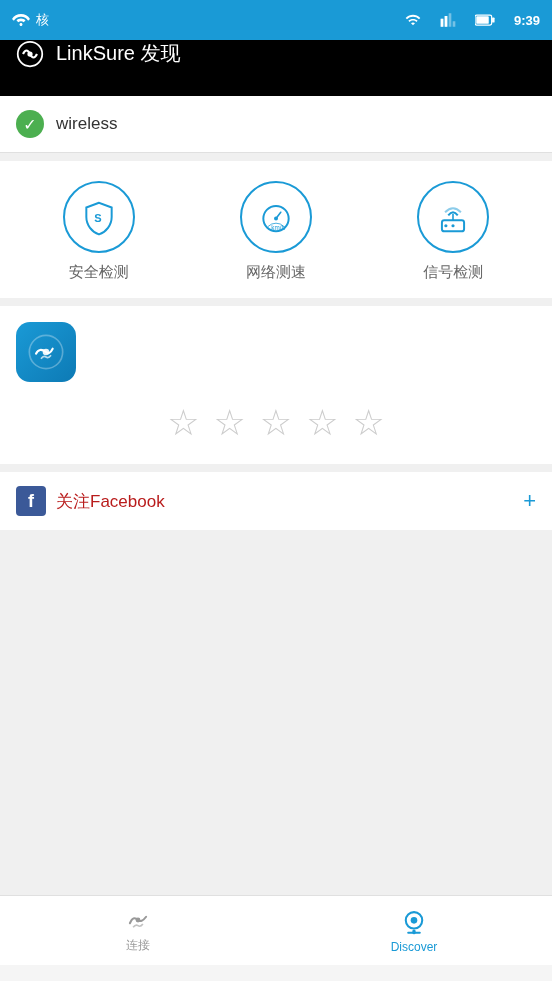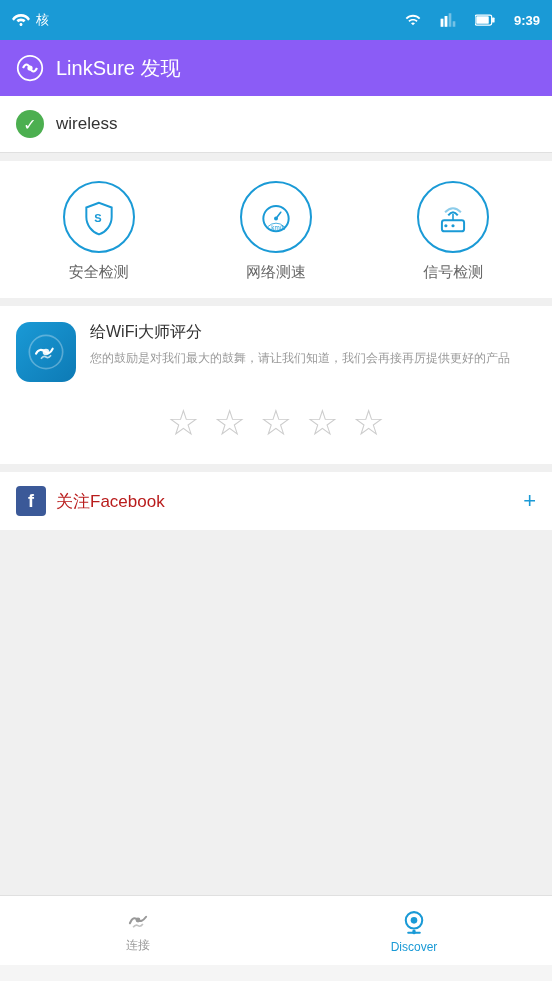--- a/index.html
+++ b/index.html
@@ -35,23 +35,23 @@
       gap: 19px;
       color: white;
       font-size: 13px;
       font-weight: bold;
     }
 
     
     .app-header {
       width: 100%;
       height: 56px;
-      background: #8b5cf6;
-      display: flex;
-      align-items: center;
+      background: #000000;
+      display: flex;
+      align-items: flex-start;
       padding: 0 16px;
       gap: 12px;
     }
     .app-header-icon {
       color: white;
       font-size: 24px;
     }
     .app-header-title {
       color: white;
       font-size: 20px;
@@ -327,24 +327,20 @@
   <div class="rating-card">
     <div class="rating-header">
       <div class="app-logo">
         <svg width="40" height="40" viewBox="0 0 48 48" fill="white">
           <circle cx="24" cy="24" r="20" stroke="rgba(255,255,255,0.3)" stroke-width="2" fill="none"></circle>
           <path d="M12 26 Q16 18 24 24 Q28 28 32 20" stroke="white" stroke-width="2.5" fill="none" stroke-linecap="round"></path>
           <circle cx="24" cy="24" r="4" fill="white" opacity="0.9"></circle>
           <path d="M18 32 Q21 28 24 30 Q27 32 30 28" stroke="white" stroke-width="2" fill="none" opacity="0.7"></path>
         </svg>
       </div>
-      <div class="rating-text-block">
-        <div class="rating-title">给WiFi大师评分</div>
-        <div class="rating-desc">您的鼓励是对我们最大的鼓舞，请让我们知道，我们会再接再厉提供更好的产品</div>
-      </div>
     </div>
     <div class="stars-row">
       <span class="star">☆</span>
       <span class="star">☆</span>
       <span class="star">☆</span>
       <span class="star">☆</span>
       <span class="star">☆</span>
     </div>
   </div>
 

